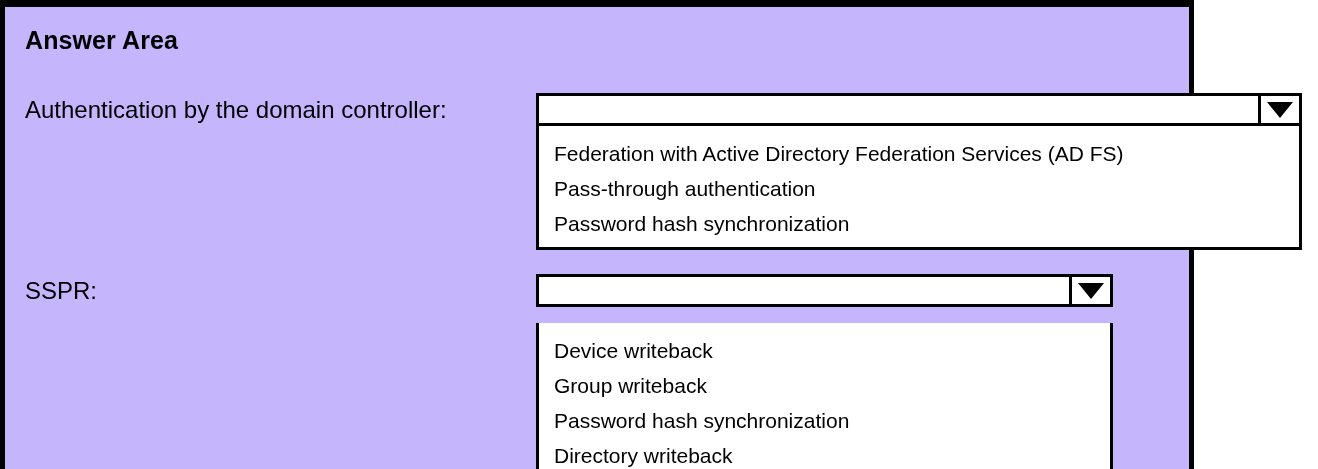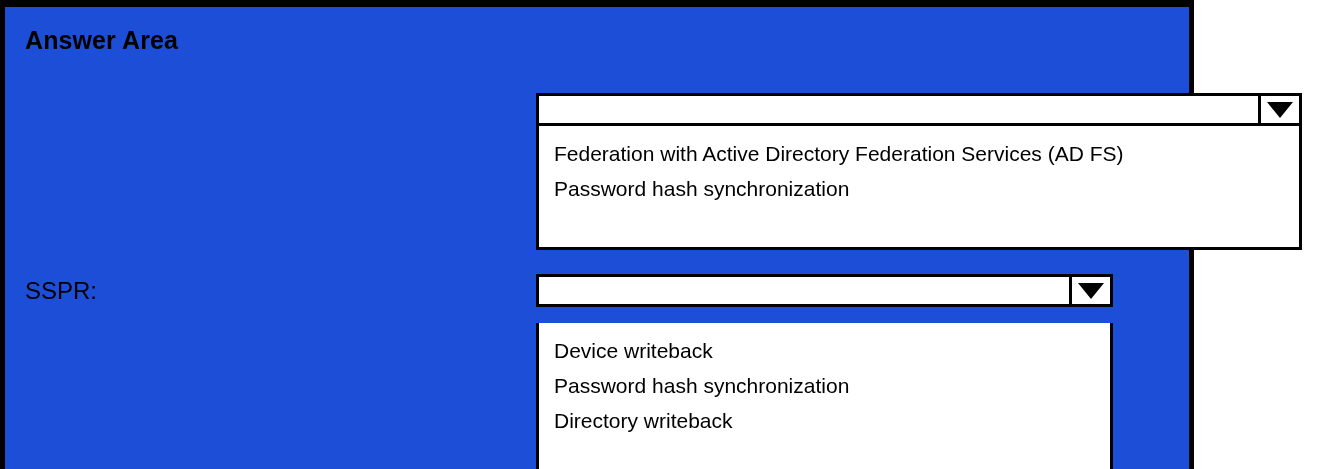--- a/index.html
+++ b/index.html
@@ -20,21 +20,21 @@
     position: absolute;
     left: 0;
     top: 0;
     width: 1194px;
     height: 469px;
     box-sizing: border-box;
     border-top: 7px solid #000000;
     border-left: 5px solid #000000;
     border-right: 5px solid #000000;
     border-bottom: 0;
-    background: #1d4ed8;
+    background: #c4b5fd;
   }
 
   #page-title {
     position: absolute;
     left: 20px;
     top: 18px;
     font-size: 25px;
     font-weight: bold;
     letter-spacing: 0.1px;
     line-height: 30px;
@@ -120,41 +120,44 @@
   #combo-sspr        { left: 531px; top: 267px; width: 577px; height: 33px; }
   #list-sspr         { left: 531px; top: 316px; width: 577px; height: 150px; }
 </style>
 </head>
 <body>
 
 <div id="answer-frame">
 
   <div id="page-title">Answer Area</div>
 
+  <div class="field-label" id="label-auth">Authentication by the domain controller:</div>
 
   <div class="combo-box" id="combo-auth">
     <div class="combo-value" title=""></div>
     <div class="combo-arrow-cell">
       <span class="arrow-glyph"></span>
     </div>
   </div>
 
   <div class="option-list" id="list-auth">
     <div class="option-item">Federation with Active Directory Federation Services (AD FS)</div>
+    <div class="option-item">Pass-through authentication</div>
     <div class="option-item">Password hash synchronization</div>
   </div>
 
   <div class="field-label" id="label-sspr">SSPR:</div>
 
   <div class="combo-box" id="combo-sspr">
     <div class="combo-value" title=""></div>
     <div class="combo-arrow-cell">
       <span class="arrow-glyph"></span>
     </div>
   </div>
 
   <div class="option-list" id="list-sspr">
     <div class="option-item">Device writeback</div>
+    <div class="option-item">Group writeback</div>
     <div class="option-item">Password hash synchronization</div>
     <div class="option-item">Directory writeback</div>
   </div>
 
 </div>
 
 </body></html>

